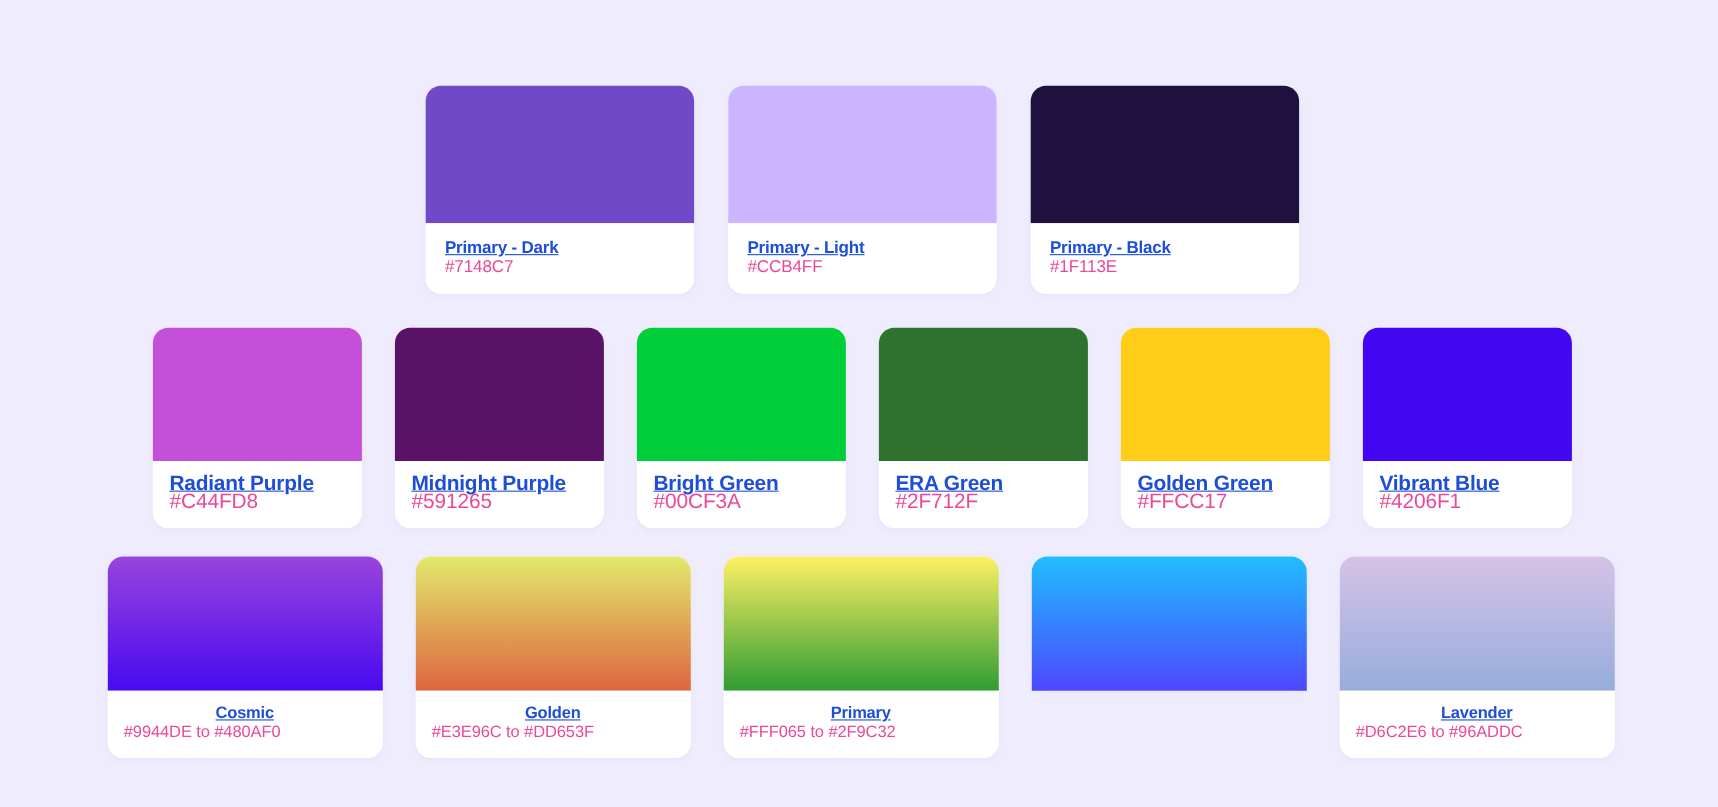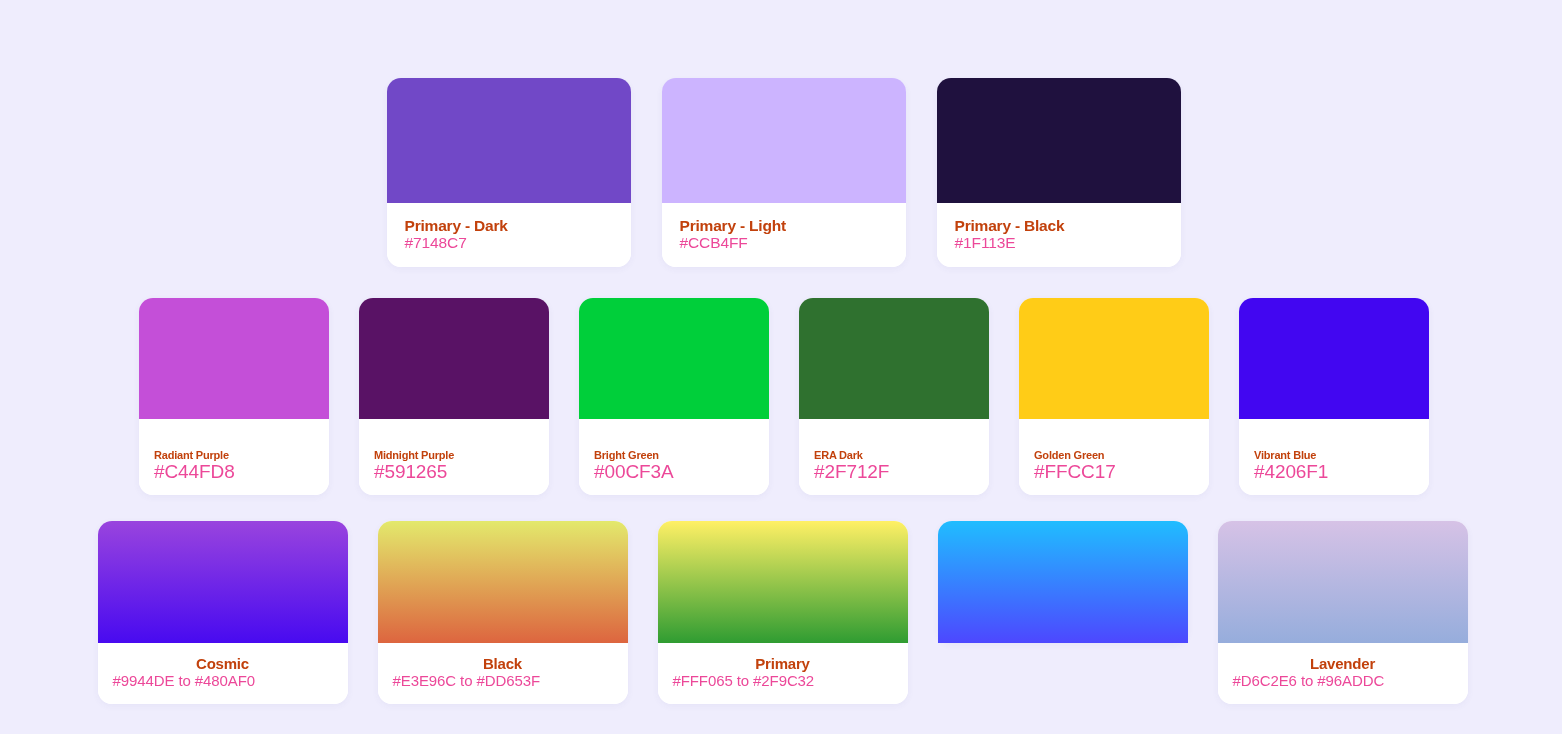--- a/index.html
+++ b/index.html
@@ -44,43 +44,44 @@
     border-radius:14px 14px 0 0;
   }
   .meta {
     background:#fff;
     border-radius:0 0 14px 14px;
     position:relative;
     z-index:2;
   }
   .name {
     font-weight:bold;
-    color:#c2410c;
+    color:#1d4ed8;
     letter-spacing:-0.2px;
     white-space:nowrap;
+    text-decoration:underline;
   }
   .hex {
     font-weight:normal;
     color:#ec4899;
     letter-spacing:-0.1px;
     white-space:nowrap;
   }
 
   
   .row-primary .card   { width:244px; }
   .row-primary .swatch { height:125px; margin-top:-1px; }
   .row-primary .meta   { padding:14px 18px 16px; }
   .row-primary .name   { font-size:15.5px; line-height:17px; }
   .row-primary .hex    { font-size:15.5px; line-height:17px; }
 
   
   .row-accents .card   { width:190px; }
   .row-accents .swatch { height:121px; }
   .row-accents .meta   { padding:13px 15px 15px; }
-  .row-accents .name   { font-size:11px; line-height:16.5px;margin-top:15px; }
+  .row-accents .name   { font-size:19px; line-height:16.5px; }
   .row-accents .hex    { font-size:19px; line-height:16.5px; }
 
   
   .row-gradients .card   { width:250px; }
   .row-gradients .swatch { height:122px; }
   .row-gradients .meta   { padding:13px 15px 15px; }
   .row-gradients .name   { font-size:15px; line-height:16.5px;text-align:center; }
   .row-gradients .hex    { font-size:15px; line-height:16.5px; }
 </style>
 </head>
@@ -128,21 +129,21 @@
       <div class="card">
         <div class="swatch" style="background: rgb(0, 207, 58);"></div>
         <div class="meta">
           <div class="name">Bright Green</div>
           <div class="hex">#00CF3A</div>
         </div>
       </div>
       <div class="card">
         <div class="swatch" style="background: rgb(47, 113, 47);"></div>
         <div class="meta">
-          <div class="name">ERA Dark</div>
+          <div class="name">ERA Green</div>
           <div class="hex">#2F712F</div>
         </div>
       </div>
       <div class="card">
         <div class="swatch" style="background: rgb(255, 204, 23);"></div>
         <div class="meta">
           <div class="name">Golden Green</div>
           <div class="hex">#FFCC17</div>
         </div>
       </div>
@@ -158,21 +159,21 @@
       <div class="card">
         <div class="swatch" style="background: linear-gradient(rgb(153, 68, 222) 0%, rgb(72, 10, 240) 100%);"></div>
         <div class="meta">
           <div class="name">Cosmic</div>
           <div class="hex">#9944DE to #480AF0</div>
         </div>
       </div>
       <div class="card">
         <div class="swatch" style="background: linear-gradient(rgb(227, 233, 108) 0%, rgb(221, 101, 63) 100%);"></div>
         <div class="meta">
-          <div class="name">Black</div>
+          <div class="name">Golden</div>
           <div class="hex">#E3E96C to #DD653F</div>
         </div>
       </div>
       <div class="card">
         <div class="swatch" style="background: linear-gradient(rgb(255, 240, 101) 0%, rgb(47, 156, 50) 100%);"></div>
         <div class="meta">
           <div class="name">Primary</div>
           <div class="hex">#FFF065 to #2F9C32</div>
         </div>
       </div>

